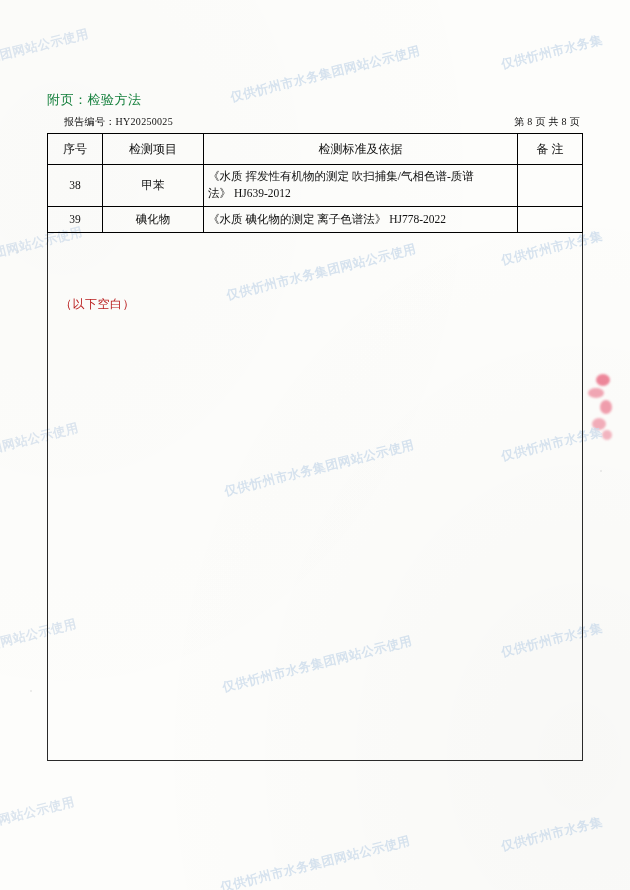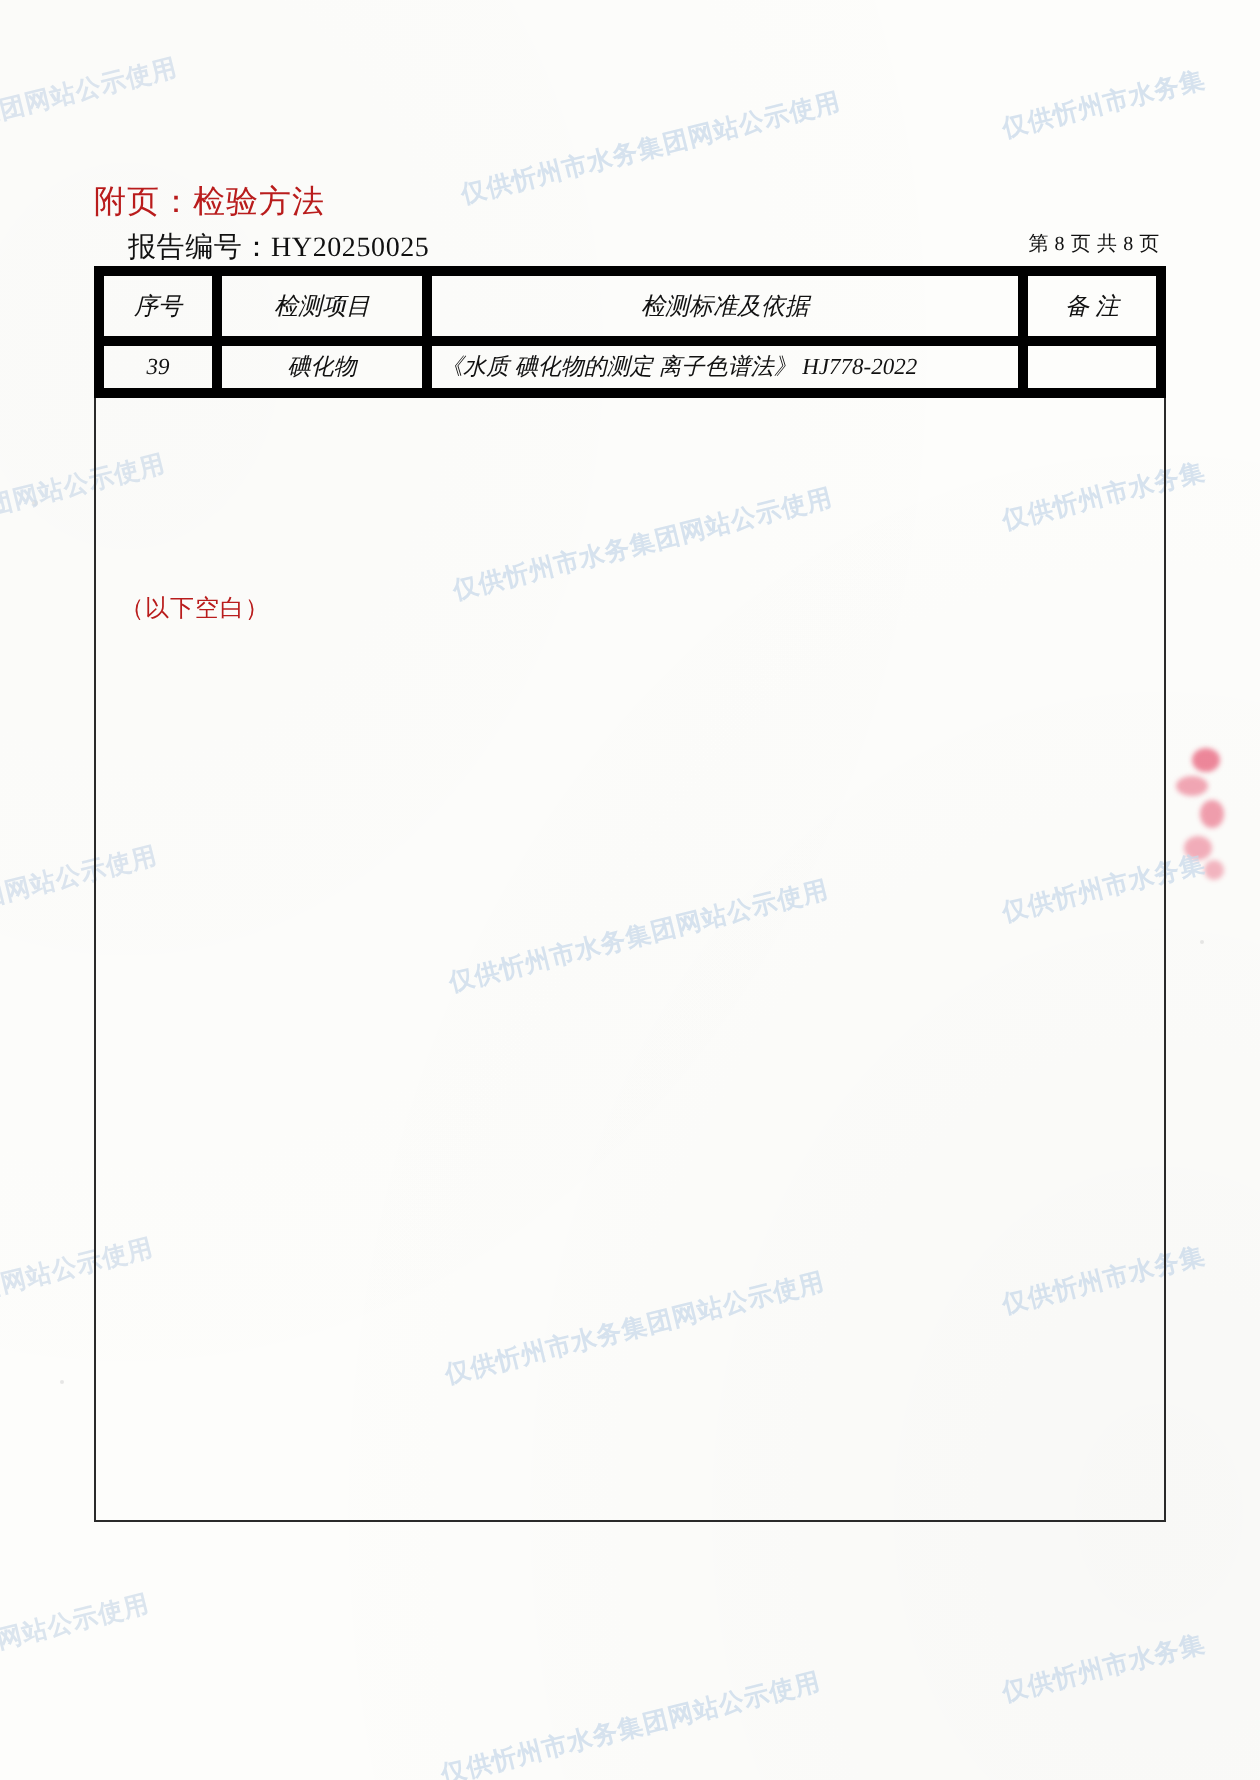--- a/index.html
+++ b/index.html
@@ -82,30 +82,30 @@
     font-weight: bold;
     font-size: 15.5px;
     color: #111;
     letter-spacing: 0.5px;
     z-index: 4;
   }
   .attach-line {
     position: absolute;
     top: 91px;
     left: 47px;
-    font-size: 16px;
-    color: #b91c1c;
+    font-size: 13px;
+    color: #15803d;
     letter-spacing: 0.5px;
     z-index: 4;
   }
   .report-no {
     position: absolute;
     top: 115px;
     left: 64px;
-    font-size: 14px;
+    font-size: 10px;
     color: #111;
     letter-spacing: 0.3px;
     z-index: 4;
   }
   .page-no {
     position: absolute;
     top: 115px;
     right: 50px;
     font-size: 10px;
     color: #111;
@@ -172,21 +172,21 @@
 
   
   .tbl-wrap {
     position: absolute;
     left: 47px;
     top: 133px;
     width: 536px;
     z-index: 5;
   }
   .tbl-wrap table.tbl { border: none; }
-  .tbl-wrap table.tbl td, .tbl-wrap table.tbl th { border: 5px solid #000000; font-style: italic; }
+  .tbl-wrap table.tbl td, .tbl-wrap table.tbl th { border: 1px solid #000000; }
 
   
   .speck {
     position: absolute;
     background: #cfcfcf;
     border-radius: 50%;
     opacity: 0.5;
     z-index: 1;
   }
 </style>
@@ -211,20 +211,29 @@
     <table class="tbl">
       <thead>
         <tr>
           <th class="c-no">序号</th>
           <th class="c-item">检测项目</th>
           <th class="c-std" style="">检测标准及依据</th>
           <th class="c-rem">备 注</th>
         </tr>
       </thead>
       <tbody>
+        <tr class="row-h">
+          <td class="c-no">38</td>
+          <td class="c-item">甲苯</td>
+          <td class="c-std std-two-line">
+            <span>《水质  挥发性有机物的测定    吹扫捕集/气相色谱-质谱</span><br>
+            <span>法》    HJ639-2012</span>
+          </td>
+          <td class="c-rem"></td>
+        </tr>
         <tr style="height:26px;">
           <td class="c-no">39</td>
           <td class="c-item">碘化物</td>
           <td class="c-std">《水质  碘化物的测定  离子色谱法》    HJ778-2022</td>
           <td class="c-rem"></td>
         </tr>
       </tbody>
     </table>
   </div>
 

